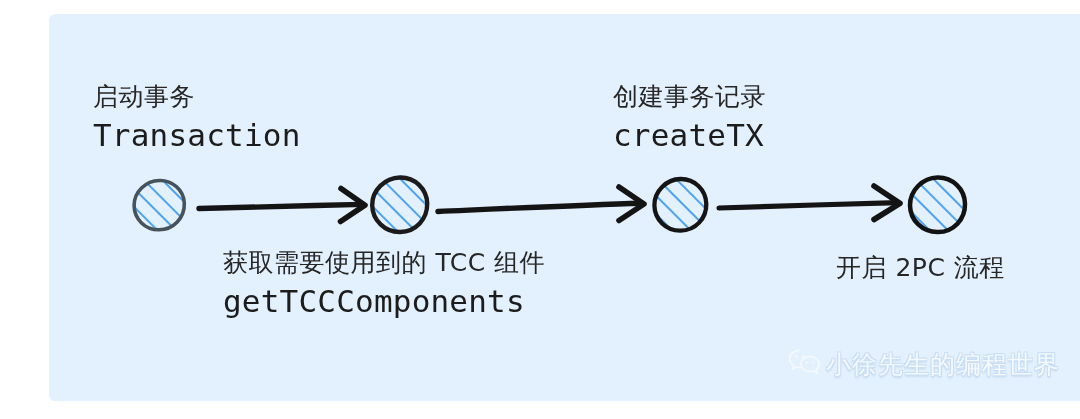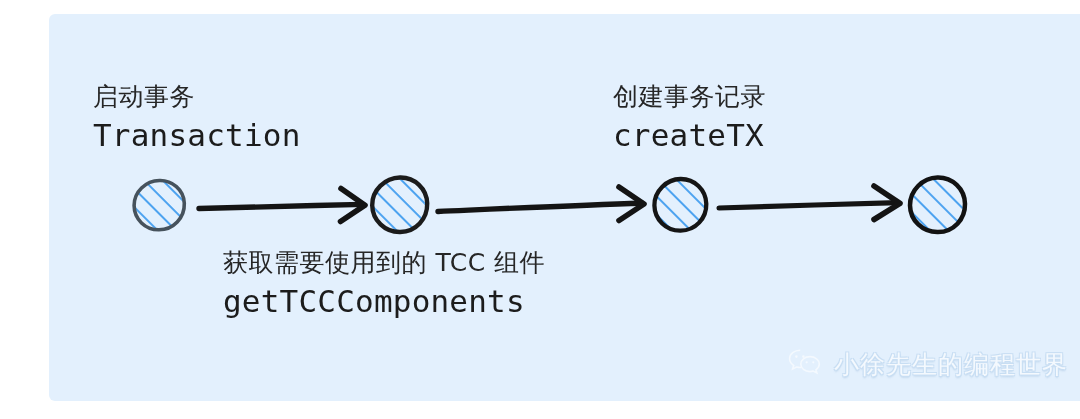--- a/index.html
+++ b/index.html
@@ -60,21 +60,21 @@
   #label-2 { left: 187px; top: 248px; }
   #label-3 { left: 577px; top: 82px;  }
   #label-4 { left: 800px; top: 253px; }
 
   #watermark {
     position: absolute;
     left: 752px;
     top: 348px;
     display: flex;
     align-items: flex-start;
-    gap: 12px;
+    gap: 4px;
     opacity: 0.62;
   }
   #watermark .wm-text {
     font-family: "DejaVu Sans", sans-serif;
     font-size: 25px;
     color: #ffffff;
     text-shadow:
        1px  1px 0 #b9d4ee,
       -1px  1px 0 #b9d4ee,
        1px -1px 0 #b9d4ee,
@@ -176,20 +176,21 @@
     <span class="cn">创建事务记录</span>
     <span class="en">createTX</span>
   </div>
 
   <div class="lbl" id="label-2">
     <span class="cn">获取需要使用到的 TCC 组件</span>
     <span class="en">getTCCComponents</span>
   </div>
 
   <div class="lbl" id="label-4">
+    <span class="cn">开启 2PC 流程</span>
   </div>
 
   <div id="watermark">
     <span>
       <svg width="34" height="28" viewBox="0 0 34 28" xmlns="http://www.w3.org/2000/svg" fill="none" stroke="#ffffff" stroke-width="1.6" opacity="0.95">
         <path d="M12.2,2.2 C6.2,2.2 1.6,6.1 1.6,10.8 C1.6,13.5 3.2,15.9 5.7,17.5
                  L4.6,21.0 L8.6,19.0 C9.8,19.3 11.0,19.5 12.2,19.5
                  C12.6,19.5 13.0,19.5 13.4,19.4"></path>
         <path d="M22.0,8.6 C16.8,8.6 12.8,12.0 12.8,16.1 C12.8,20.2 16.8,23.6 22.0,23.6
                  C23.1,23.6 24.2,23.4 25.2,23.1 L28.9,24.9 L27.9,21.8

